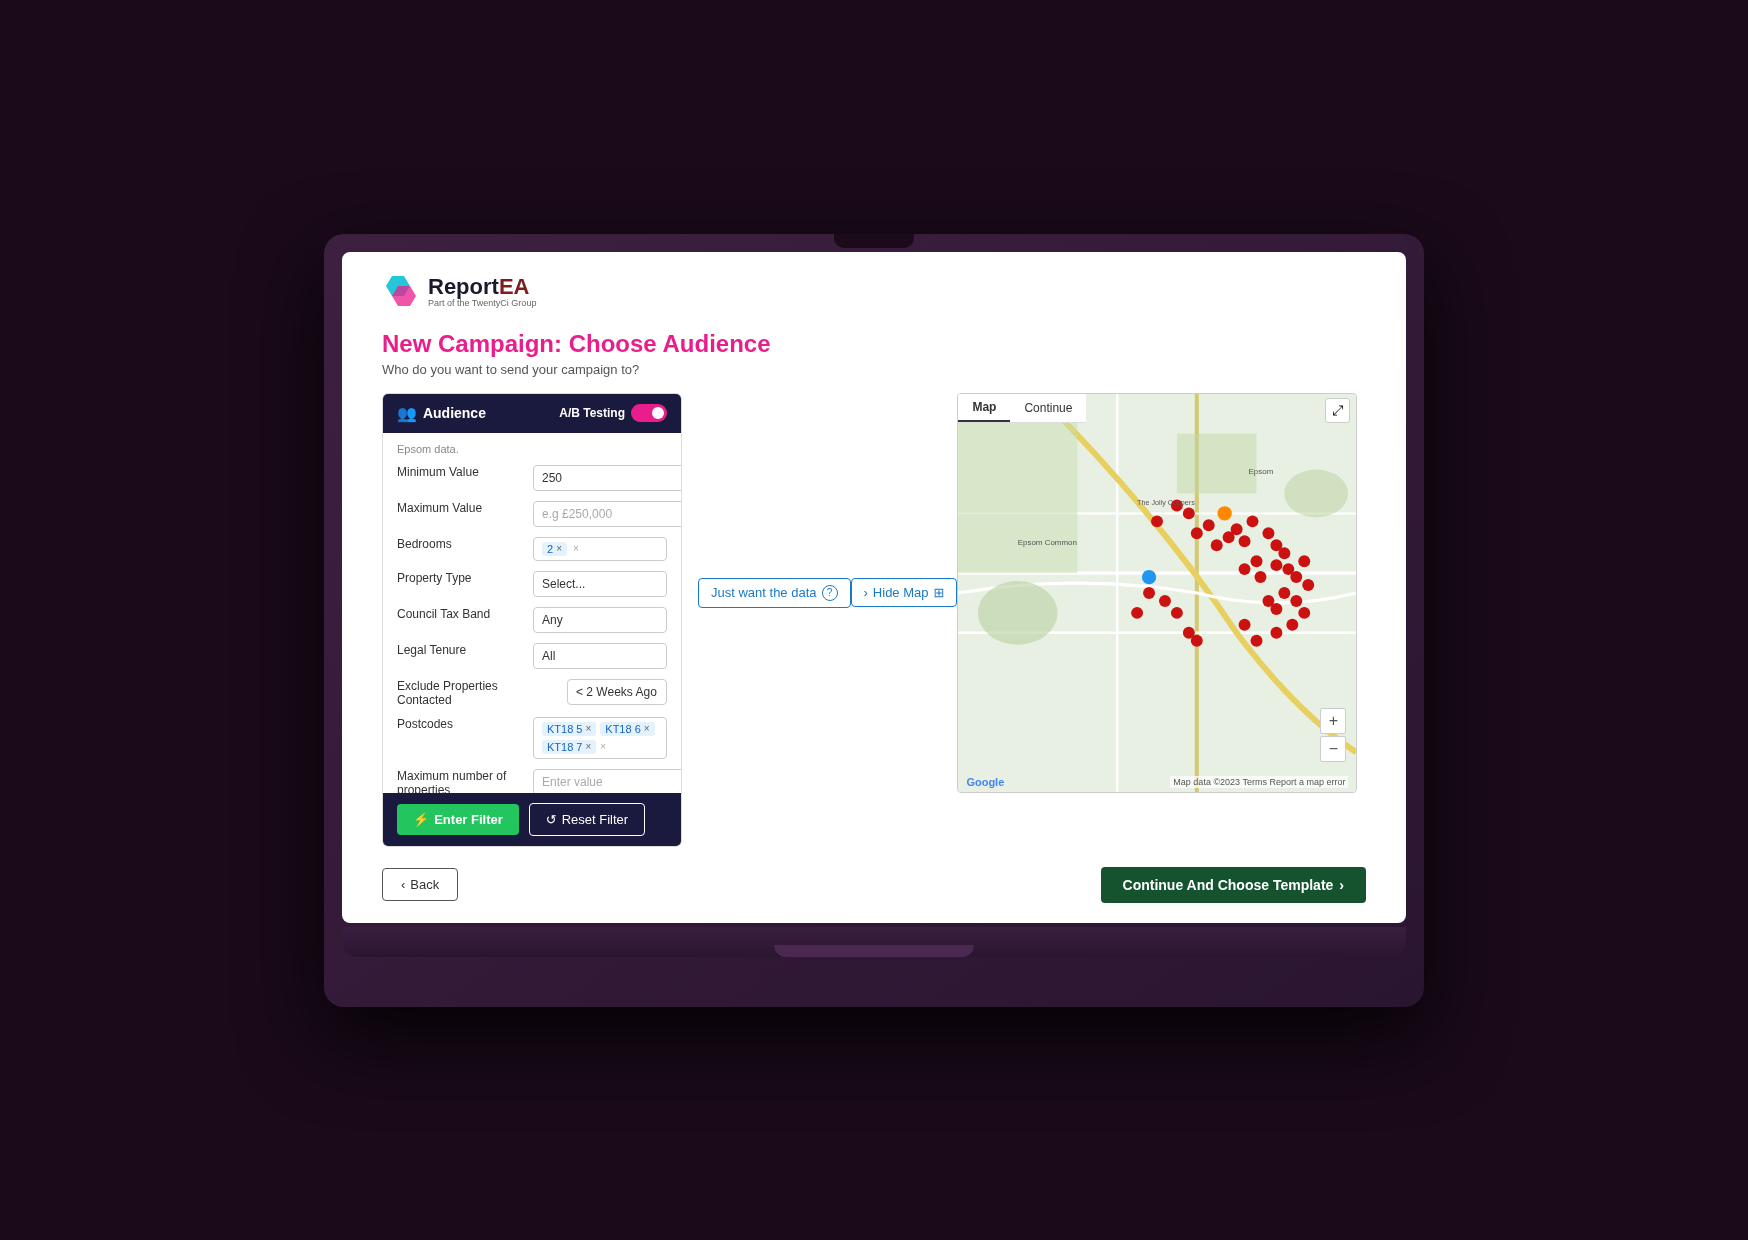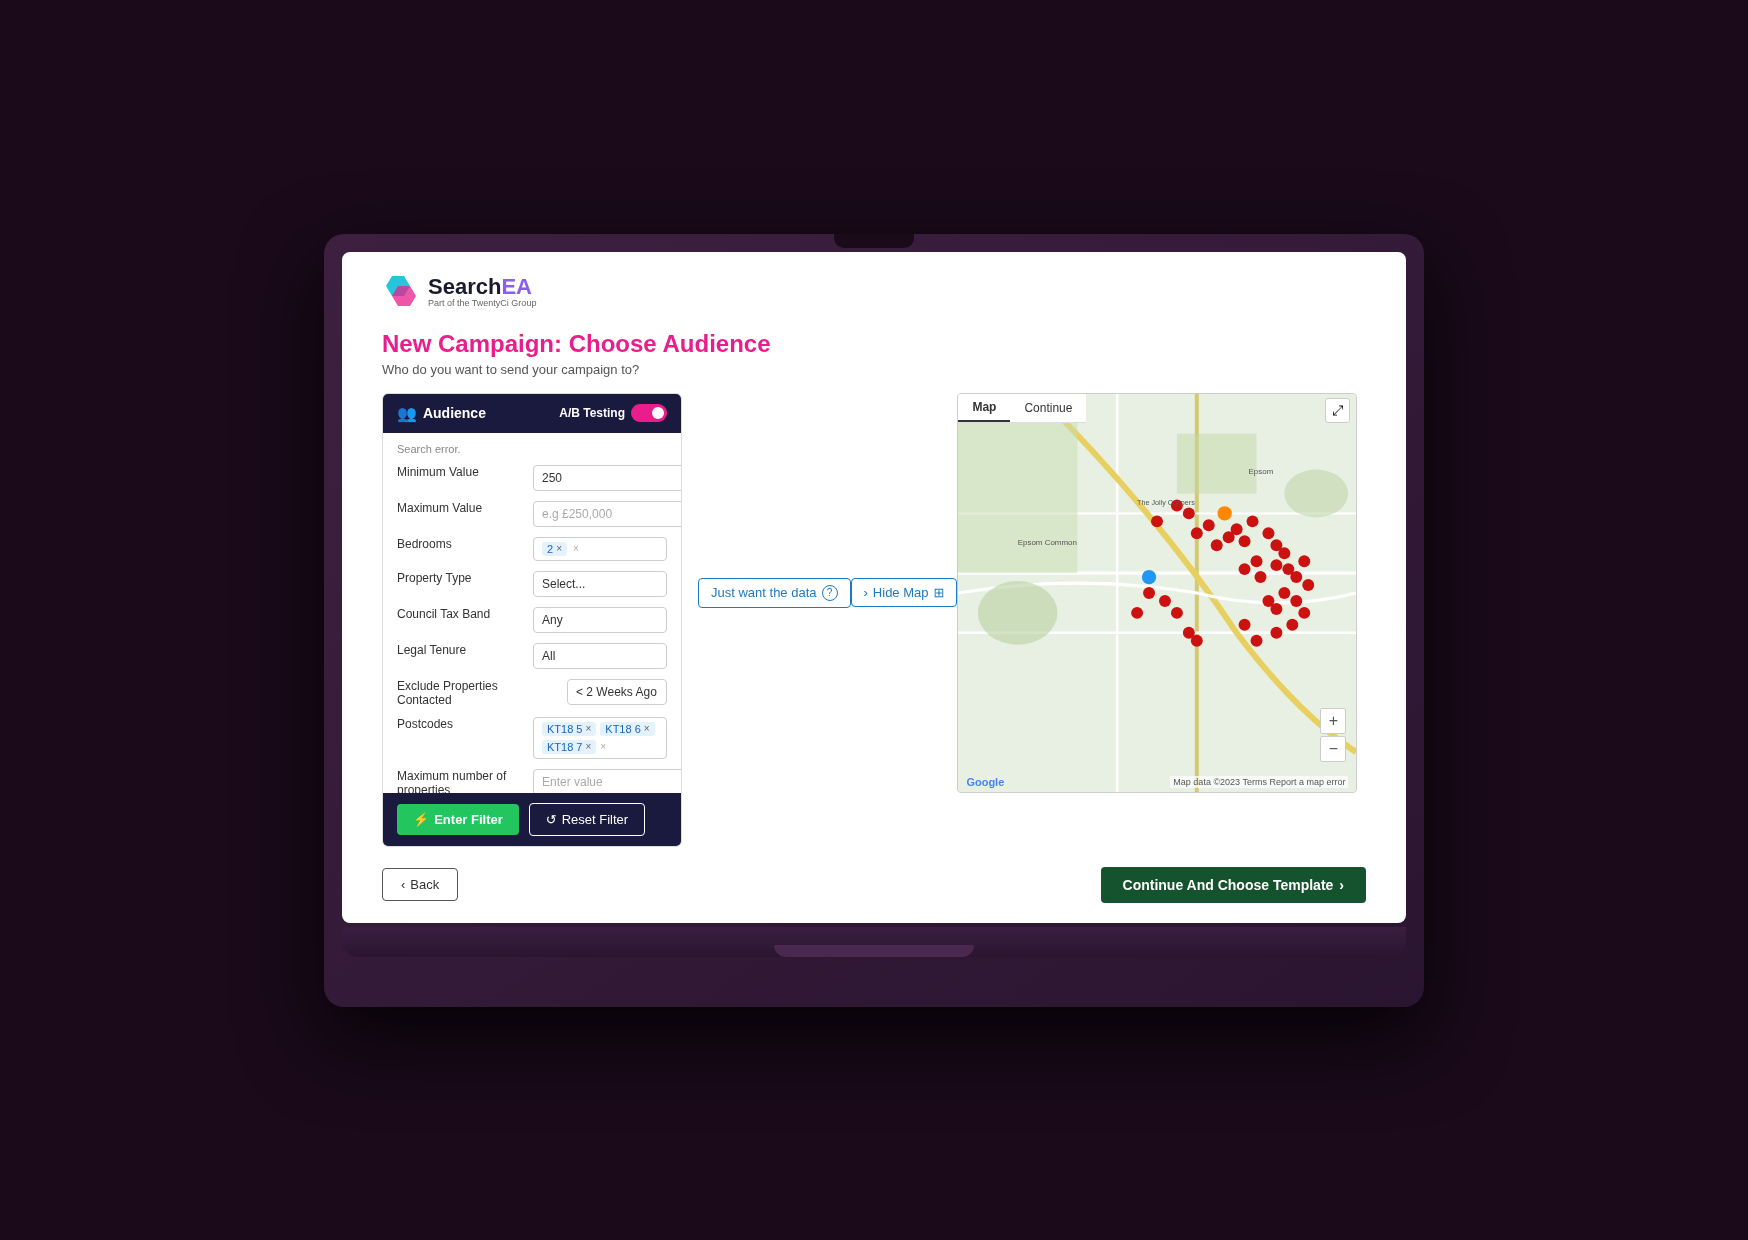--- a/index.html
+++ b/index.html
@@ -406,21 +406,21 @@
 
     <div class="app-container">
 
       <div class="logo-area">
         <svg class="logo-icon" viewBox="0 0 38 38">
           <polygon points="10,4 22,4 28,14 22,24 10,24 4,14" fill="#00bcd4" opacity="0.85"></polygon>
           <polygon points="16,14 28,14 34,24 28,34 16,34 10,24" fill="#e91e8c" opacity="0.75"></polygon>
         </svg>
         <div>
           <div style="font-size:22px;font-weight:700;color:#1a1a2e;">
-            <span>Search</span><span style="color:#8b5cf6">EA</span>
+            <span>Report</span><span style="color:#7f1d1d">EA</span>
           </div>
           <span class="logo-sub">Part of the TwentyCi Group</span>
         </div>
       </div>
 
       <div class="page-title">New Campaign: Choose Audience</div>
       <div class="page-subtitle">Who do you want to send your campaign to?</div>
 
       <div class="main-content">
 
@@ -430,21 +430,21 @@
               <span style="font-size:16px;">👥</span>
               <span>Audience</span>
             </div>
             <div class="ab-toggle">
               <span>A/B Testing</span>
               <div class="toggle-switch"></div>
             </div>
           </div>
 
           <div class="panel-body">
-            <div class="search-data">Search error.</div>
+            <div class="search-data">Epsom data.</div>
 
             <div class="form-row">
               <span class="form-label">Minimum Value</span>
               <input class="form-input" type="text" value="250" style="">
             </div>
 
             <div class="form-row">
               <span class="form-label">Maximum Value</span>
               <input class="form-input" type="text" placeholder="e.g £250,000" style="">
             </div>

